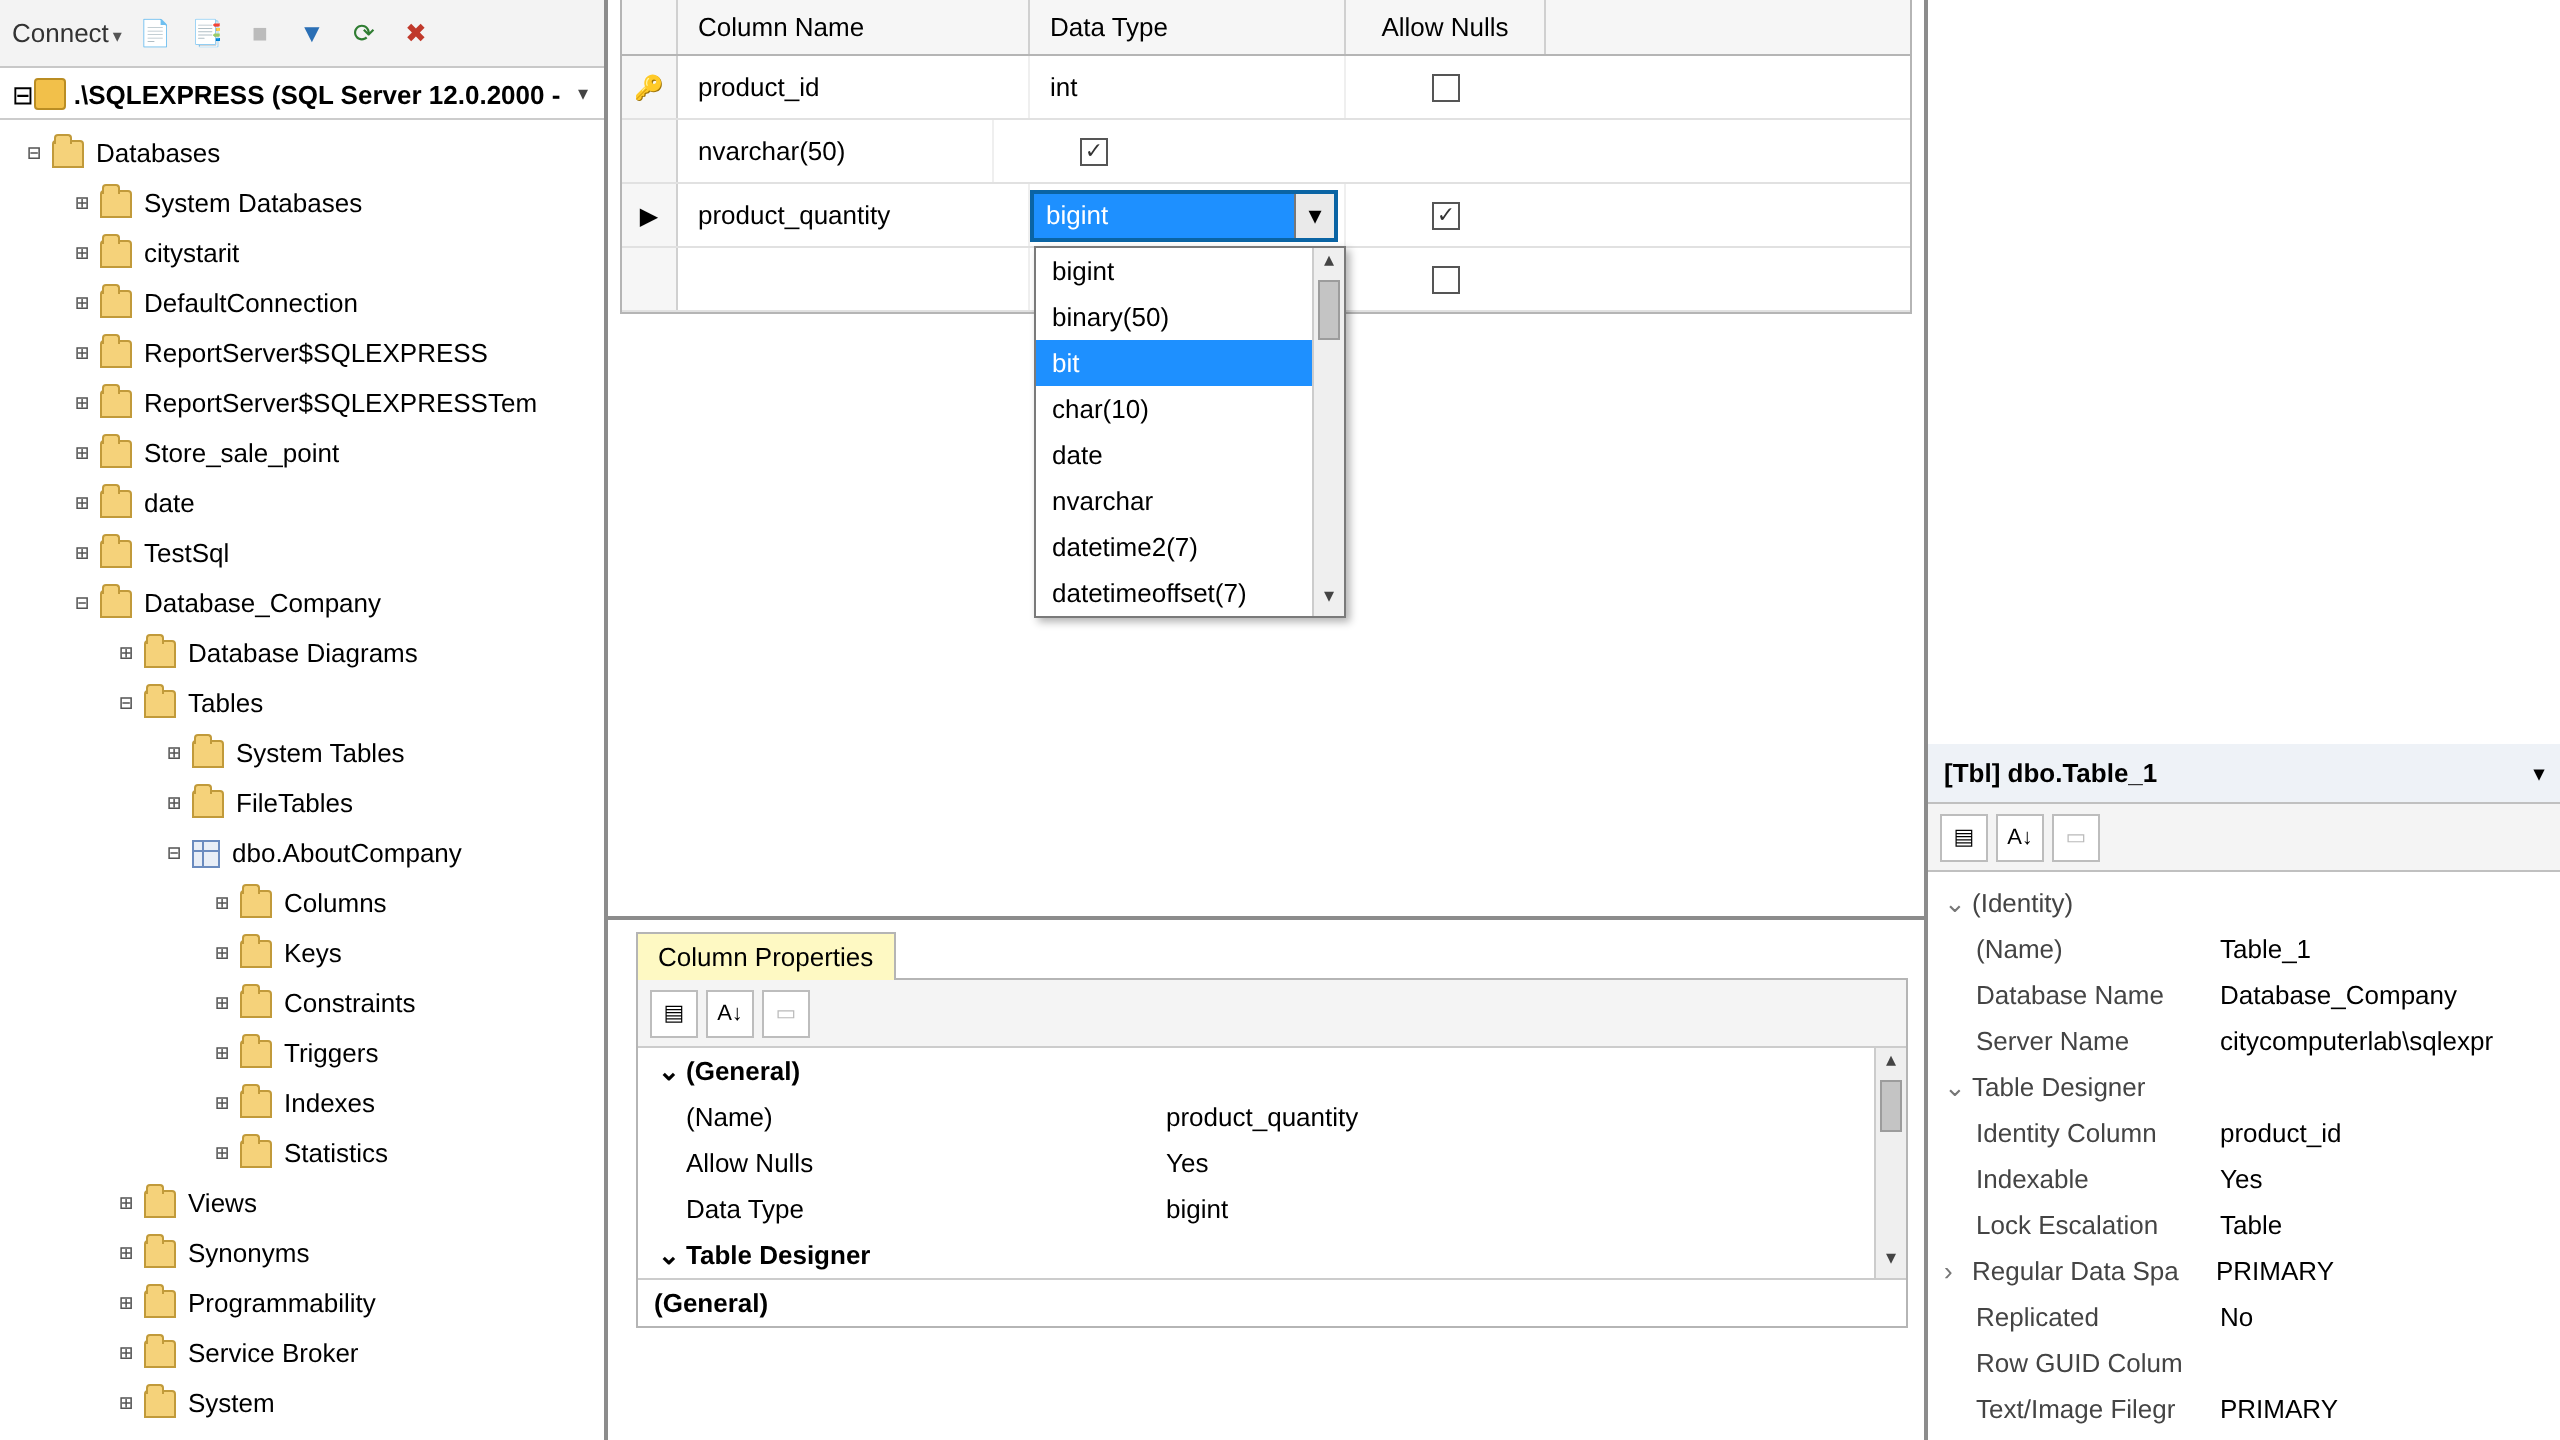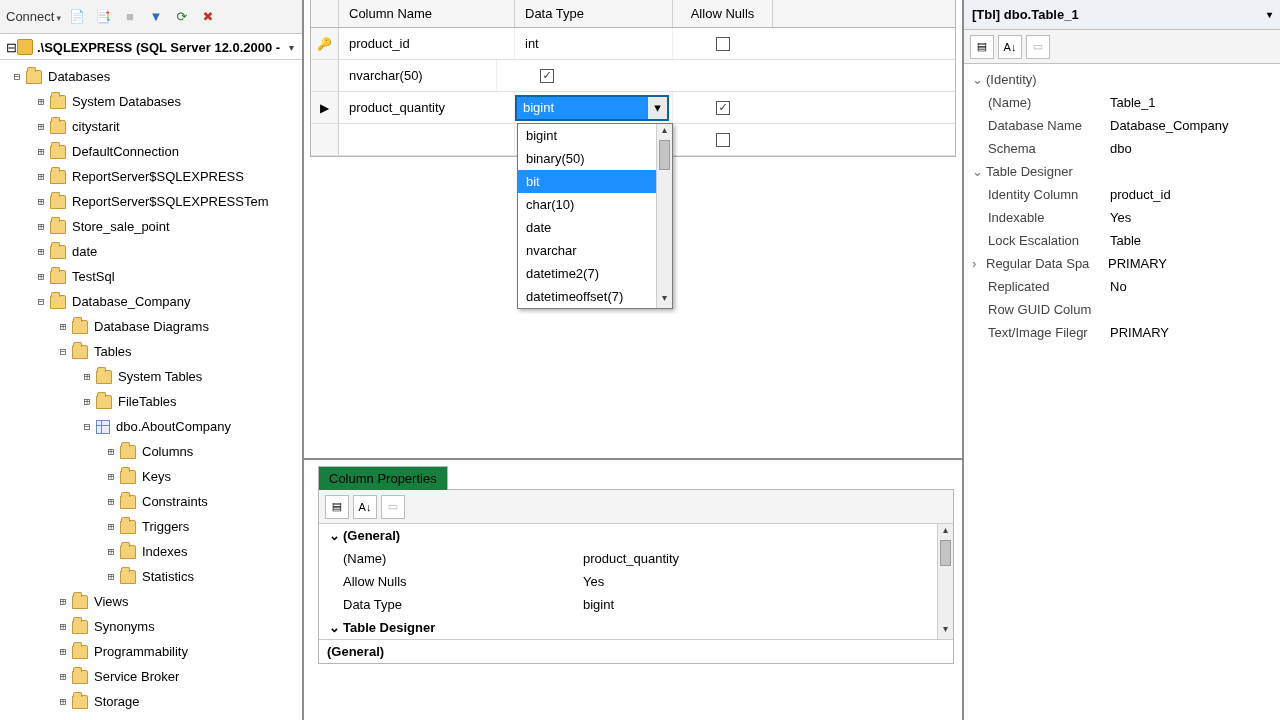--- a/index.html
+++ b/index.html
@@ -51,37 +51,37 @@
   .type-combo .val span{background:#1e90ff;}
   .type-combo .dd{ width:20px; text-align:center; border-left:1px solid #777; background:#eaeaea; height:100%; display:flex; align-items:center; justify-content:center;}
   .dropdown { position:absolute; left:0; top:26px; width:156px; border:1px solid #7a7a7a; background:#fff; box-shadow:2px 2px 4px rgba(0,0,0,.3); z-index:50;}
   .dropdown .opt{ padding:4px 8px; }
   .dropdown .opt.hilite{ background:#1e90ff; color:#fff; }
   .dropdown .sb{ position:absolute; right:0; top:0; bottom:0; width:16px; background:#efefef; border-left:1px solid #ccc;}
   .dropdown .sb .arr{height:16px;text-align:center;font-size:10px;color:#444;}
   .dropdown .sb .thumb{height:30px;background:#c4c4c4;margin:0 2px;border:1px solid #9c9c9c;}
 
   .col-props { height:262px; border-top:2px solid #8c8c8c; padding:6px 8px 0 14px; }
-  .cp-tab { display:inline-block; border:1px solid #b5b5b5; border-bottom:none; padding:4px 10px; background:#15803d; }
+  .cp-tab { display:inline-block; border:1px solid #b5b5b5; border-bottom:none; padding:4px 10px; background:#fef9c3; }
   .cp-box { border:1px solid #b5b5b5; margin-top:-1px; }
   .cp-tb { height:34px; border-bottom:1px solid #ccc; display:flex; align-items:center; gap:4px; padding:0 6px; background:#f4f4f4;}
   .cp-tb .btn{width:24px;height:24px;border:1px solid #bdbdbd;background:#fff;display:flex;align-items:center;justify-content:center;font-size:11px;}
   .cp-body{ position:relative; }
   .cp-row{ display:flex; padding:4px 6px 4px 24px; }
   .cp-row.hdr{ font-weight:bold; padding-left:10px;}
   .cp-row.hdr .chev{width:14px;display:inline-block;}
   .cp-row .k{ width:240px; }
   .cp-row .v{ flex:1; }
   .cp-sb{position:absolute;right:0;top:0;bottom:0;width:16px;background:#efefef;border-left:1px solid #ccc;}
   .cp-sb .arr{height:16px;text-align:center;font-size:10px;color:#444;}
   .cp-sb .thumb{height:26px;background:#c4c4c4;margin:0 2px;border:1px solid #9c9c9c;}
   .cp-foot{border-top:1px solid #ccc;padding:4px 8px;font-weight:bold;}
 
   
-  .right-panel { width:316px; display:flex; flex-direction:column; }
+  .right-panel { width:316px; display:flex; flex-direction:column;justify-content:flex-end; }
   .rp-head { height:30px; border-bottom:1px solid #c0c0c0; display:flex; align-items:center; padding:0 8px; font-weight:bold; background:#eef2f7;}
   .rp-head .dd{margin-left:auto;font-size:10px;}
   .rp-tb { height:34px; border-bottom:1px solid #c0c0c0; display:flex; align-items:center; gap:4px; padding:0 6px; background:#f4f4f4;}
   .rp-tb .btn{width:24px;height:24px;border:1px solid #bdbdbd;background:#fff;display:flex;align-items:center;justify-content:center;font-size:11px;}
   .rp-body{ padding:4px 0; }
   .rp-row{ display:flex; padding:4px 8px 4px 24px; }
   .rp-row.hdr{ color:#777; padding-left:8px; }
   .rp-row.hdr .chev{width:14px;display:inline-block;}
   .rp-row .k{ width:122px; color:#444;}
   .rp-row.hdr .k{width:auto;}
@@ -232,21 +232,21 @@
     <span>Programmability</span>
         </div>
         <div class="tn lv2">
     <span class="exp">⊞</span>
     <span class="folder"></span>
     <span>Service Broker</span>
         </div>
         <div class="tn lv2">
     <span class="exp">⊞</span>
     <span class="folder"></span>
-    <span>Storage</span>
+    <span>System</span>
         </div>
       </div>
   </div>
 
   <div class="center-panel">
     <div class="grid-area">
       <div class="grid">
         <div class="ghead">
           <div class="gcell rowsel"></div>
           <div class="gcell c-name">Column Name</div>
@@ -373,22 +373,22 @@
         </div>
         <div class="rp-row">
           <span class="k">(Name)</span>
           <span class="v">Table_1</span>
         </div>
         <div class="rp-row">
           <span class="k">Database Name</span>
           <span class="v">Database_Company</span>
         </div>
         <div class="rp-row">
-          <span class="k">Schema</span>
-          <span class="v">dbo</span>
+          <span class="k">Server Name</span>
+          <span class="v">citycomputerlab\sqlexpr</span>
         </div>
         <div class="rp-row hdr">
           <span class="chev">⌄</span>
           <span class="k">Table Designer</span>
         </div>
         <div class="rp-row">
           <span class="k">Identity Column</span>
           <span class="v">product_id</span>
         </div>
         <div class="rp-row">

